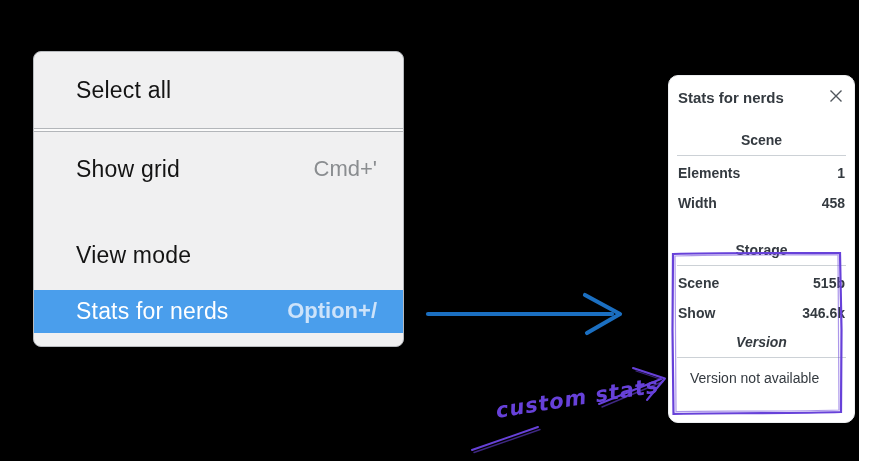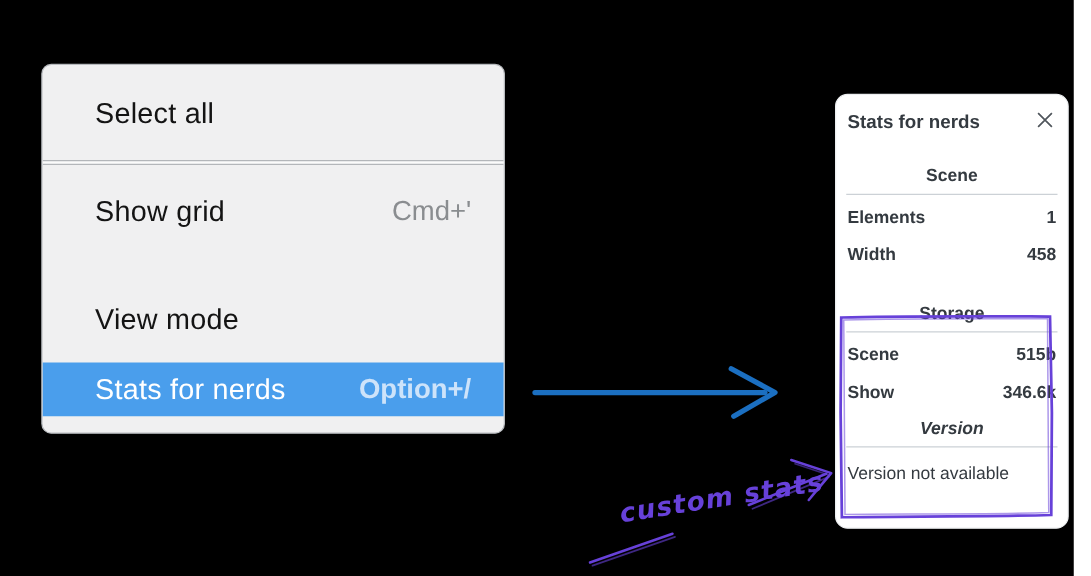--- a/index.html
+++ b/index.html
@@ -59,21 +59,21 @@
     text-align:center; font-size:14px; font-weight:700; color:#343a40;
     padding-bottom:7px; border-bottom:1px solid #ccd1d6;
   }
   .stat-heading.tight { margin-top:24px; }
   .stat-heading.tight2 { margin-top:6px;font-style:italic; }
   .stat-rows { margin-top:2px;font-weight:bold; }
   .stat-row {
     height:30px; display:flex; align-items:center; justify-content:space-between;
     font-size:14px; color:#343a40; padding:0 1px;
   }
-  .stat-note { margin-top:12px; font-size:14px; color:#343a40; padding:0 1px; }
+  .stat-note { margin-top:12px; font-size:14px; color:#343a40; padding:0 1px;margin-left:12px; }
 
   
   .overlay-svg {
     position:absolute; left:0; top:0; width:873px; height:461px;
     pointer-events:none; z-index:5;
   }
   .annot-label {
     position:absolute; left:496px; top:399px; z-index:6;
     color:#6741d9; font-size:21px; font-weight:600; font-style:italic;
     letter-spacing:1px; transform:rotate(-9deg); transform-origin:left center;

